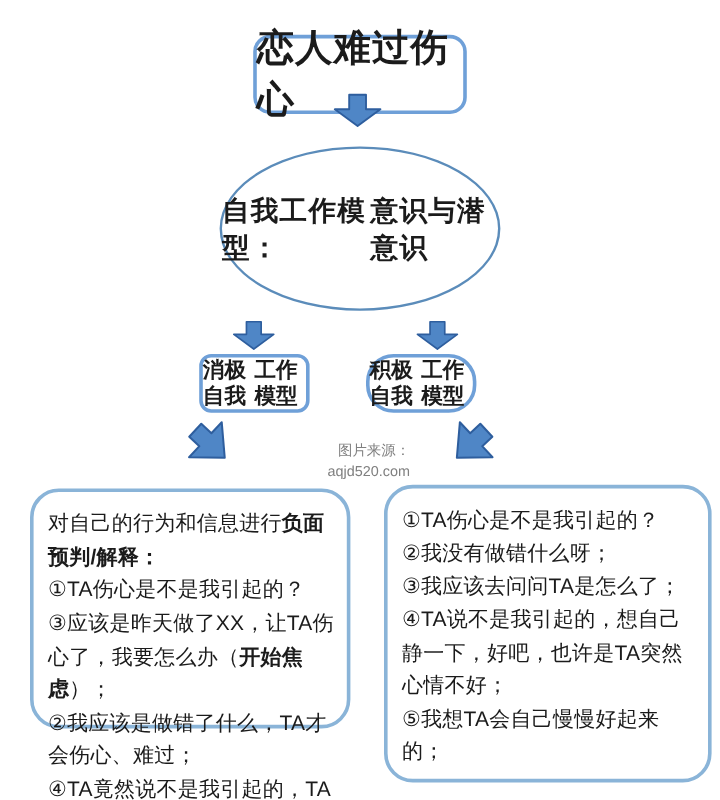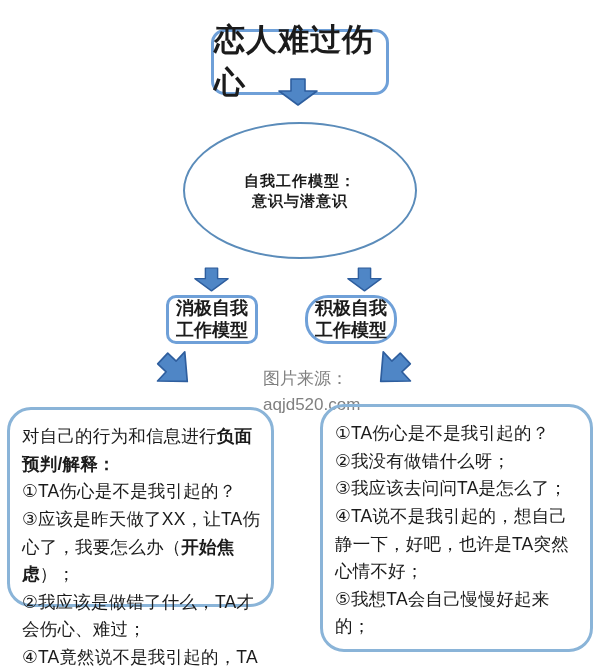--- a/index.html
+++ b/index.html
@@ -32,58 +32,58 @@
     border-radius:14px;
     display:flex;flex-direction:column;justify-content:center;align-items:center;
     font-size:31px;font-weight:bold;line-height:1.38;
     letter-spacing:1px;
     margin-top:20px;
   }
   .ellipse{
     left:183px;top:122px;width:234px;height:137px;
     border:2px solid var(--ellipse-border);
     border-radius:50%;
-    display:flex;flex-direction:column;justify-content:center;align-items:center;
-    font-size:15px;font-weight:bold;line-height:1.32;
+    display:flex;justify-content:center;align-items:center;
+    font-size:23px;font-weight:bold;line-height:1.32;
     letter-spacing:1px;
   }
   .small-box{
     width:92px;height:49px;
     border:3px solid var(--box-border);
     border-radius:10px;
-    display:flex;flex-direction:column;justify-content:center;align-items:center;
+    display:flex;flex-direction:row;justify-content:center;align-items:center;
     font-size:18px;font-weight:bold;line-height:1.22;
   }
   .small-box.neg{left:166px;top:295px;}
   .small-box.pos{left:305px;top:295px;border-radius:23px;}
   .detail-box{
     border:3px solid var(--big-box-border);
     border-radius:24px;
     padding:13px 10px 10px 12px;
     font-size:17.5px;line-height:1.58;
     letter-spacing:0.2px;
   }
-  .detail-box.neg{left:7px;top:407px;width:267px;height:200px;}
+  .detail-box.neg{left:25px;top:407px;width:267px;height:200px;}
   .detail-box.pos{left:320px;top:404px;width:273px;height:248px;}
   .arrow{position:absolute;}
   .arrow svg{display:block;overflow:visible;}
   .arrow polygon{
     fill:var(--arrow-fill);
     stroke:var(--arrow-stroke);
     stroke-width:1.6;
     stroke-linejoin:round;
   }
   .arrow-top{left:278px;top:78px;}
   .arrow-left-v{left:194px;top:266px;}
   .arrow-right-v{left:347px;top:266px;}
   .arrow-diag-left{left:154px;top:352px;transform:rotate(-47deg);}
   .arrow-diag-right{left:372px;top:352px;transform:rotate(47deg);}
   .watermark{
-    position:absolute;left:263px;top:366px;
-    font-size:17px;line-height:1.5;color:var(--watermark);
+    position:absolute;left:273px;top:366px;
+    font-size:12px;line-height:1.5;color:var(--watermark);text-align:right;
   }
   .para{margin:0;}
   b{font-weight:bold;}
 </style>
 </head>
 <body>
 
 <div class="canvas">
 
   <div class="shape start-box">

